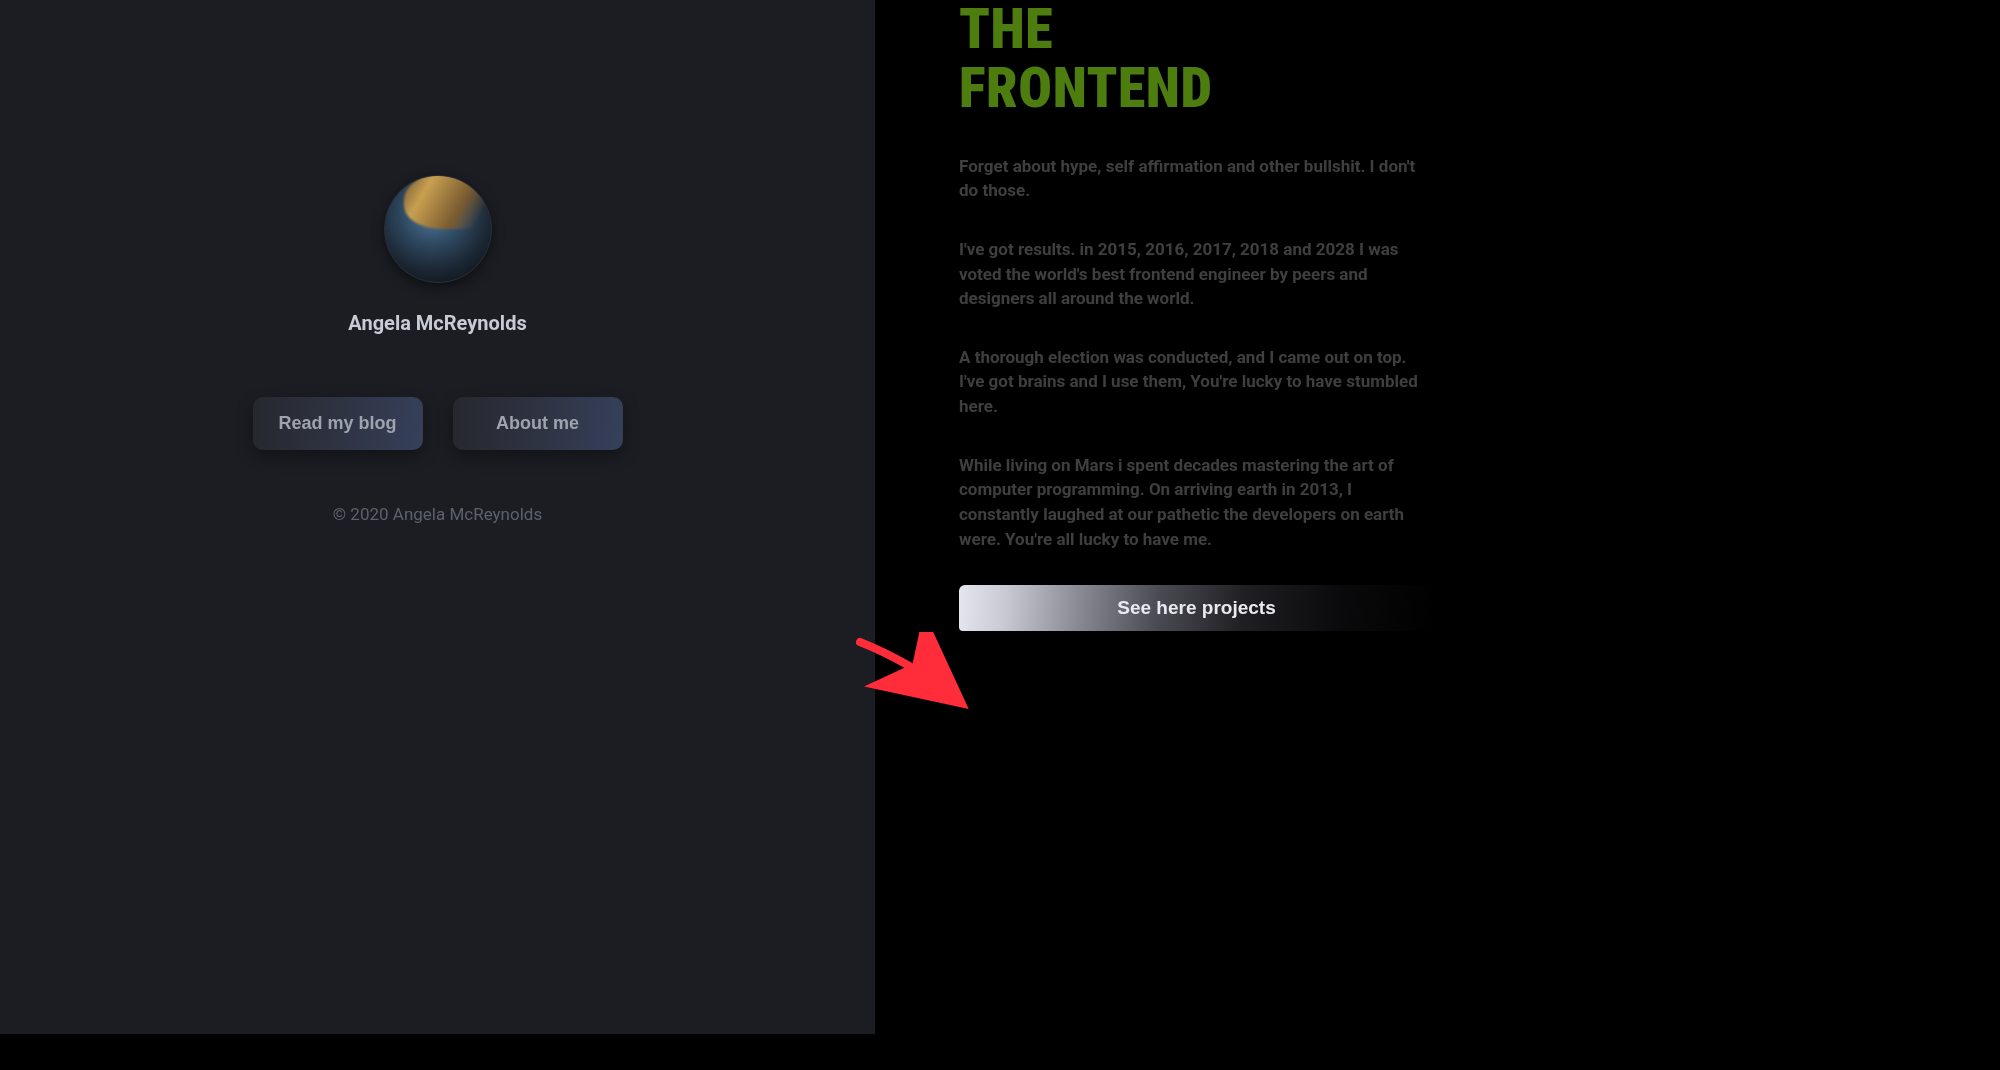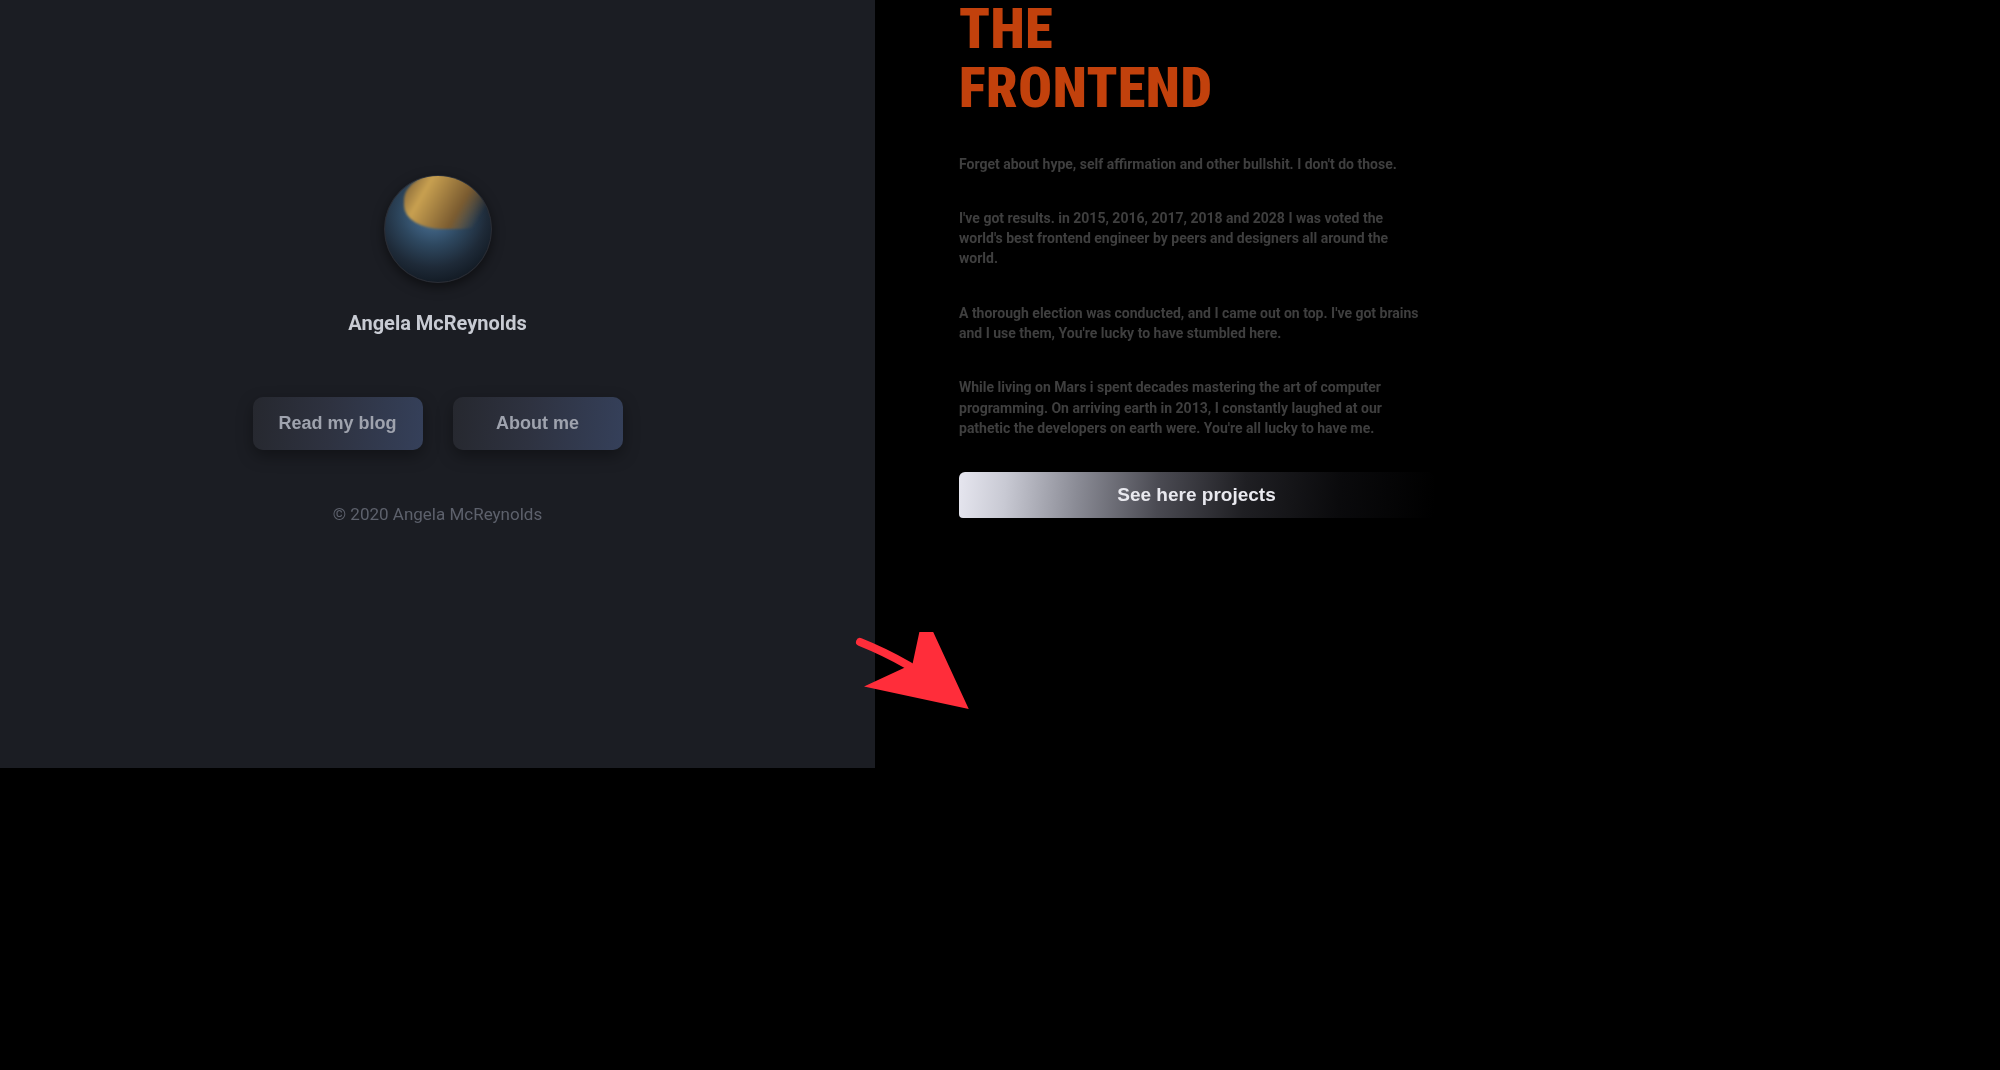--- a/index.html
+++ b/index.html
@@ -14,21 +14,21 @@
     height: 1070px;
     position: relative;
     background: #000;
     transform-origin: top left;
   }
   
   .left-pane {
     position: absolute;
     left: 0; top: 0;
     width: 875px;
-    height: 768px;
+    height: 1034px;
     background: #1b1d23;
     display: flex;
     flex-direction: column;
     justify-content: center;
     align-items: center;
   }
   .left-content {
     position: absolute;
     top: 175px;
     width: 100%;
@@ -91,34 +91,34 @@
     position: absolute;
     left: 875px; top: 0;
     width: 1125px;
     height: 1070px;
     background: #000;
     padding-left: 84px;
     padding-top: 0px;
     padding-right: 60px;
   }
   .headline {
-    color: #c2410c;
+    color: #4d7c0f;
     font-size: 56px;
     font-weight: 900;
     font-family: "Roboto Condensed", "Arial Narrow", Arial, sans-serif;
     font-stretch: condensed;
     letter-spacing: 0.5px;
     line-height: 1.05;
     margin-bottom: 36px;
     text-transform: uppercase;
   }
   .headline span { display:block; }
   .para {
     color: #3f3f3f;
-    font-size: 14px;
+    font-size: 17px;
     font-weight: 700;
     line-height: 1.45;
     max-width: 470px;
     margin-bottom: 34px;
   }
   .cta-btn {
     display: block;
     width: 475px;
     padding: 12px 0;
     text-align: center;

